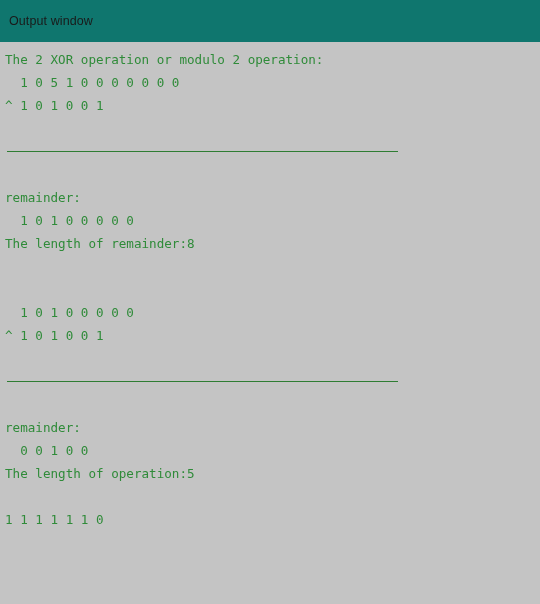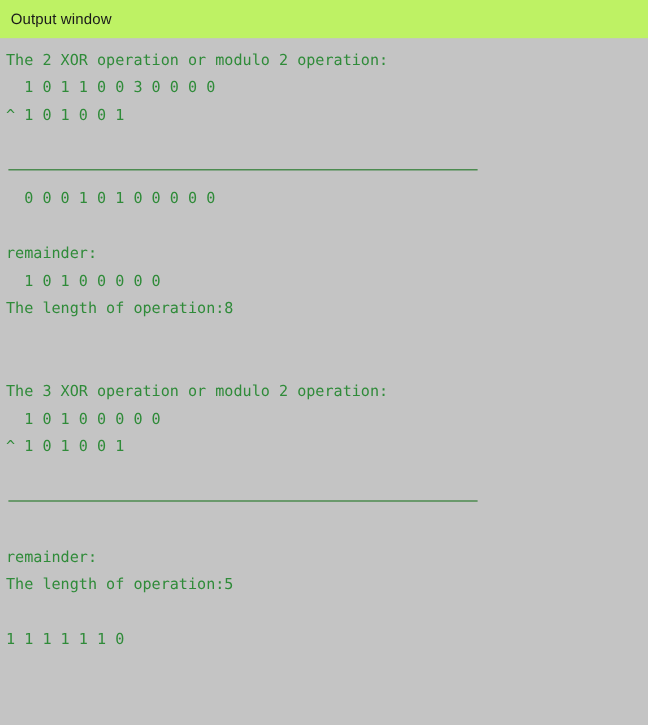--- a/index.html
+++ b/index.html
@@ -18,23 +18,23 @@
     width: 540px;
     height: 604px;
     position: relative;
     display: flex;
     flex-direction: column;
     background: #c4c4c4;
   }
 
   
   .titlebar {
-    height: 32px;
+    height: 42px;
     min-height: 26px;
-    background: #bef264;
+    background: #0f766e;
     display: flex;
     align-items: center;
     padding: 0 0 0 9px;
     box-sizing: border-box;
   }
   .titlebar-text {
     font-family: "Liberation Sans", sans-serif;
     font-size: 12.5px;
     color: #1a1a1a;
     letter-spacing: 0.1px;
@@ -87,41 +87,40 @@
 
 <div id="app">
 
   <div class="titlebar">
     <span class="titlebar-text">Output window</span>
   </div>
 
   <div class="console">
     <div class="console-inner" id="console-inner">
         <div class="line">The 2 XOR operation or modulo 2 operation:</div>
-        <div class="line">  1 0 1 1 0 0 3 0 0 0 0</div>
+        <div class="line">  1 0 5 1 0 0 0 0 0 0 0</div>
         <div class="line">^ 1 0 1 0 0 1</div>
         <div class="line blank"> </div>
         <div class="rule-row">
           <div class="rule"></div>
         </div>
-        <div class="line">  0 0 0 1 0 1 0 0 0 0 0</div>
         <div class="line blank"> </div>
         <div class="line">remainder:</div>
         <div class="line">  1 0 1 0 0 0 0 0</div>
-        <div class="line">The length of operation:8</div>
+        <div class="line">The length of remainder:8</div>
         <div class="line blank"> </div>
         <div class="line blank"> </div>
-        <div class="line">The 3 XOR operation or modulo 2 operation:</div>
         <div class="line">  1 0 1 0 0 0 0 0</div>
         <div class="line">^ 1 0 1 0 0 1</div>
         <div class="line blank"> </div>
         <div class="rule-row">
           <div class="rule"></div>
         </div>
         <div class="line blank"> </div>
         <div class="line">remainder:</div>
+        <div class="line">  0 0 1 0 0</div>
         <div class="line">The length of operation:5</div>
         <div class="line blank"> </div>
         <div class="line">1 1 1 1 1 1 0</div>
       </div>
   </div>
 
 </div>
 
 </body></html>

